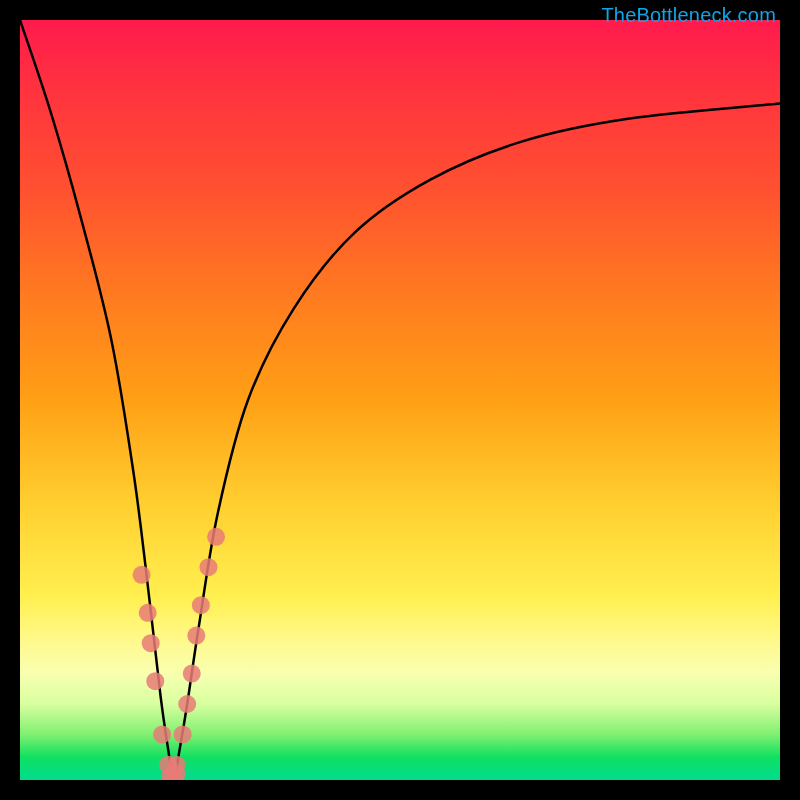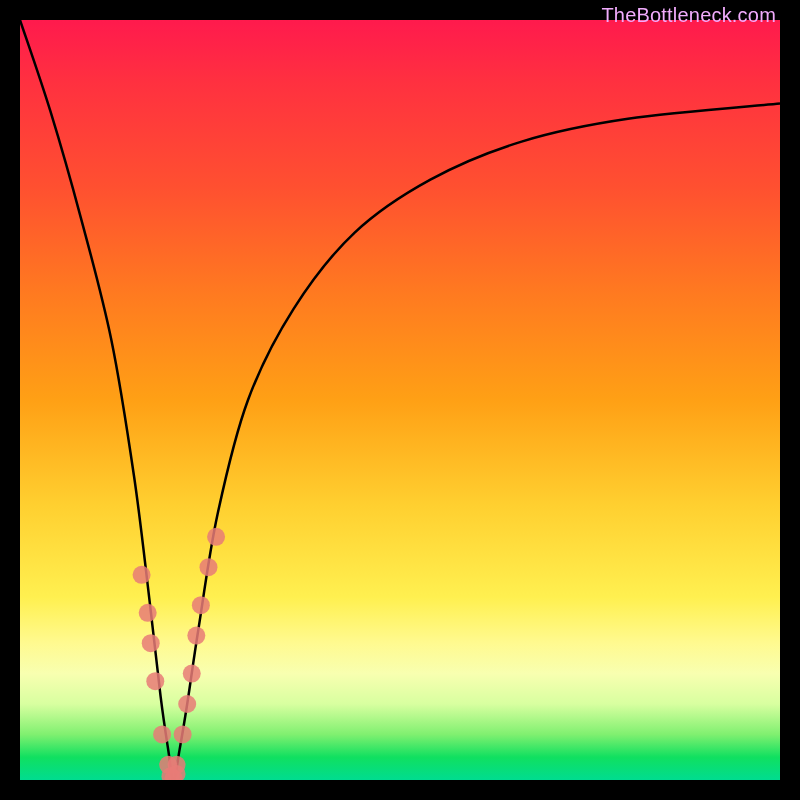--- a/index.html
+++ b/index.html
@@ -45,21 +45,21 @@
     position: absolute;
     left: 0;
     top: 0;
     width: 760px;
     height: 760px;
   }
   .watermark {
     position: absolute;
     top: 4px;
     right: 24px;
-    color: #f0abfc;
+    color: #0ea5e9;
     font-size: 20px;
     font-weight: 500;
     letter-spacing: 0.2px;
     user-select: none;
   }
 </style>
 </head>
 <body>
 
 <div class="frame">

